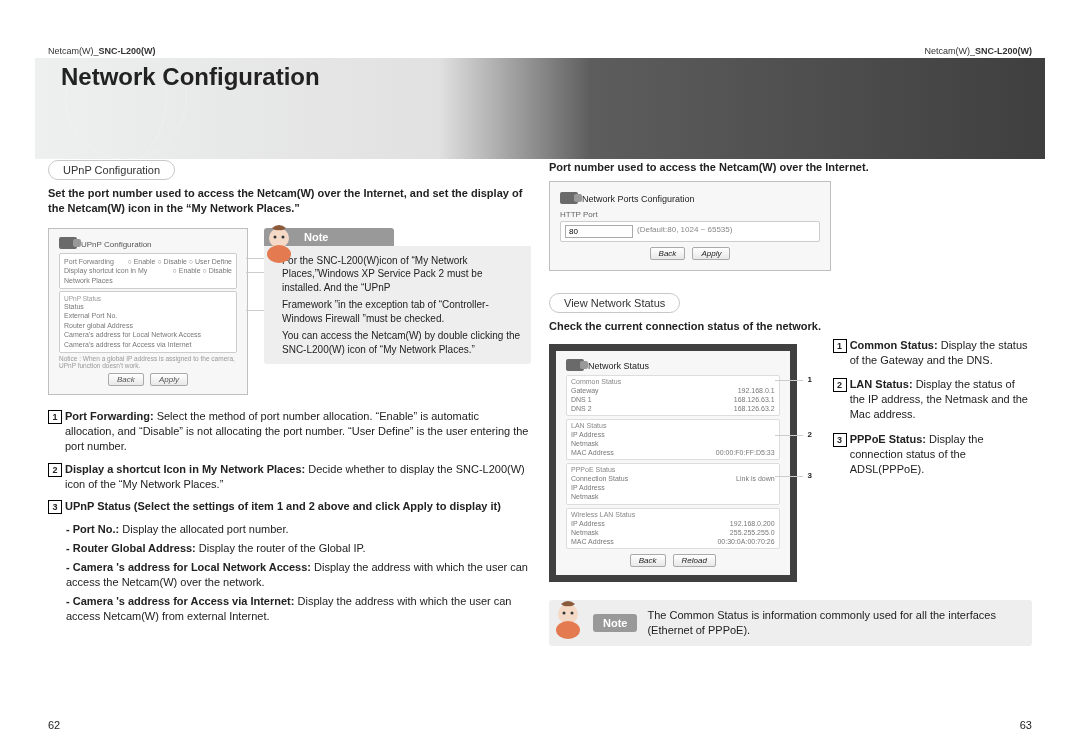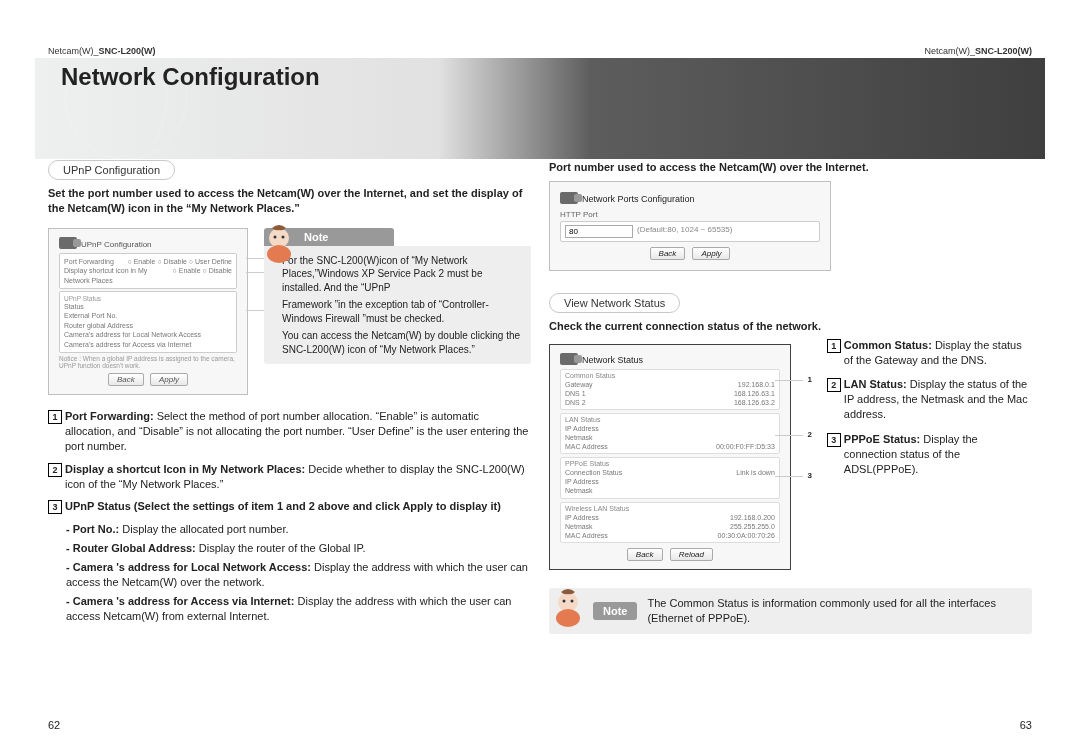--- a/index.html
+++ b/index.html
@@ -174,21 +174,21 @@
   .list-item .txt { flex: 1; }
   .sub { margin-left: 18px; margin-bottom: 4px; line-height: 1.35; }
   .sub::before { content: "- "; font-weight: bold; }
   .sub b { font-weight: bold; }
 
   .ports-panel { border:1px solid #bfbfbf; background:#f7f7f7; padding:10px; margin-top:6px;}
   .ports-panel .http-label { font-size: 8px; color:#666; margin: 6px 0 2px;}
   .ports-panel input { width: 60px; font-size: 8px; border:1px solid #aaa; padding:1px 3px;}
   .ports-panel .def { font-size: 8px; color:#888; margin-left: 4px;}
 
-  .status-panel { border:1px solid #404040; background:#f7f7f7; padding:8px 10px; margin-top:6px; width:225px;}
+  .status-panel { border:7px solid #404040; background:#f7f7f7; padding:8px 10px; margin-top:6px; width:225px;}
   .status-panel .grp { border:1px solid #ddd; background:#fff; border-radius:2px; margin:3px 0; padding:2px 4px;}
   .status-panel .grp-title { font-size:7px; color:#888; margin-bottom:1px;}
   .status-panel .kv { display:flex; justify-content:space-between; font-size:7px; color:#777; line-height:1.3;}
 
   .right-side {
     position: absolute;
     top: 0;
     left: 245px;
     width: 230px;
   }

